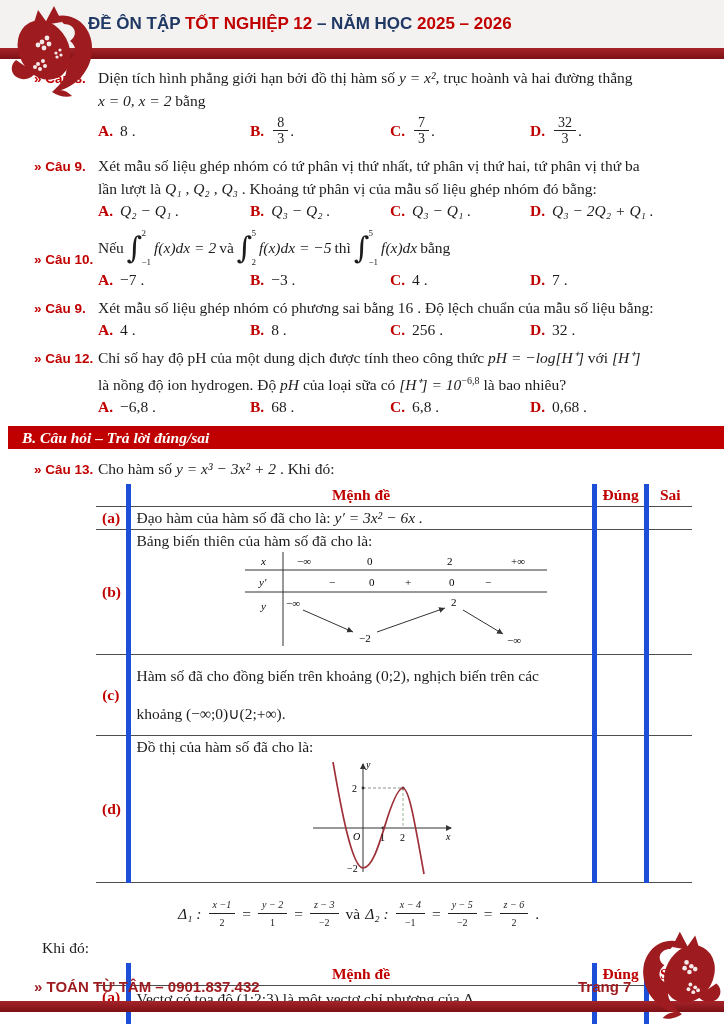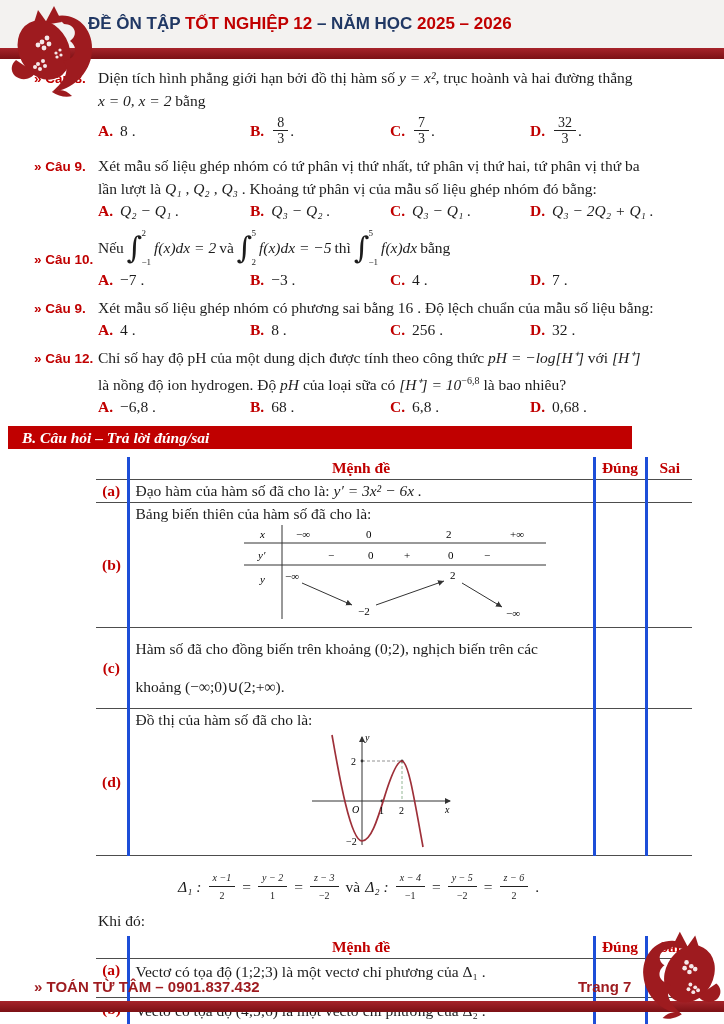--- a/index.html
+++ b/index.html
@@ -24,32 +24,32 @@
         margin-top:2px;align-items:center;font-size:15.5px;}
   .opt{display:flex;align-items:center;}
   .letter{color:#c00000;font-weight:bold;margin-right:7px;}
   .frac{display:inline-flex;flex-direction:column;align-items:center;vertical-align:middle;
         font-size:14px;line-height:15px;margin:1px 2px;}
   .frac .num{border-bottom:1.2px solid #222;padding:0 4px;}
   .intwrap{display:inline-flex;align-items:center;margin:0 3px;vertical-align:middle;}
   .intsign{font-size:30px;line-height:30px;font-family:"DejaVu Serif",serif;}
   .intlims{display:flex;flex-direction:column;justify-content:space-between;height:38px;
            font-size:9px;line-height:9px;margin:0 3px 0 -1px;}
-  .banner{margin:10px 0 8px 8px;width:624px;height:23px;background:#c00000;color:#fff;
+  .banner{margin:10px 0 8px 8px;width:716px;height:23px;background:#c00000;color:#fff;
           font-style:italic;font-weight:bold;font-size:15.5px;line-height:23px;
           padding-left:14px;box-sizing:border-box;}
   table.ds{border-collapse:collapse;margin:4px 0 4px 96px;table-layout:fixed;width:596px;
            font-size:15.5px;}
   table.ds td,table.ds th{border-bottom:1px solid #4d4d4d;padding:2px 6px;vertical-align:top;}
   table.ds th{color:#c00000;font-weight:bold;text-align:center;font-size:15.5px;}
   td.lbl{color:#c00000;font-weight:bold;text-align:center;border-left:none;}
-  td.stmt,th.stmt,td.tv,th.tv{border-left:3px solid #1d4ed8;}
+  td.stmt,th.stmt,td.tv,th.tv{border-left:5px solid #1d4ed8;}
   .eqline{display:flex;align-items:center;gap:5px;margin:12px 0 4px 178px;font-size:15.5px;}
   .eqline .frac{font-size:10px;line-height:17px;}
-  .khido{margin-left:98px;font-size:15.5px;line-height:23px;}
+  .khido{margin-left:42px;font-size:15.5px;line-height:23px;}
   .ftr-left{position:absolute;left:34px;top:978px;font-family:"Liberation Sans",sans-serif;
             font-weight:bold;font-size:15px;color:#9e1b1f;}
   .ftr-page{position:absolute;left:578px;top:978px;font-family:"Liberation Sans",sans-serif;
             font-weight:bold;font-size:15px;color:#9e1b1f;}
   .ftr-bar{position:absolute;top:1001px;left:0;width:724px;height:11px;
            background:linear-gradient(#a6242a,#7c1115);}
   .bbt-wrap{margin:2px 0 2px 108px;}
   .graph-wrap{margin:0 0 0 166px;}
   svg text{font-family:"Liberation Serif",serif;}
   sup.ph{font-size:10px;}
@@ -254,20 +254,24 @@
       <span class="opt">
           <span class="letter">D.</span>
           <span>0,68 .</span>
         </span>
     </div>
   </div>
 
   <div class="banner">B. Câu hỏi – Trả lời đúng/sai</div>
 
   <div class="q">
+    <div class="qline">
+      <span class="marker">» Câu 13.</span>
+      <span>Cho hàm số </span><span class="math">y = x³ − 3x² + 2</span><span> . Khi đó:</span>
+    </div>
     <table class="ds">
       <colgroup>
           <col style="width:32px">
           <col style="width:466px">
           <col style="width:52px">
           <col style="width:46px">
         </colgroup>
       <tbody>
           <tr>
         <th style="border-bottom:1px solid #4d4d4d;"></th>

